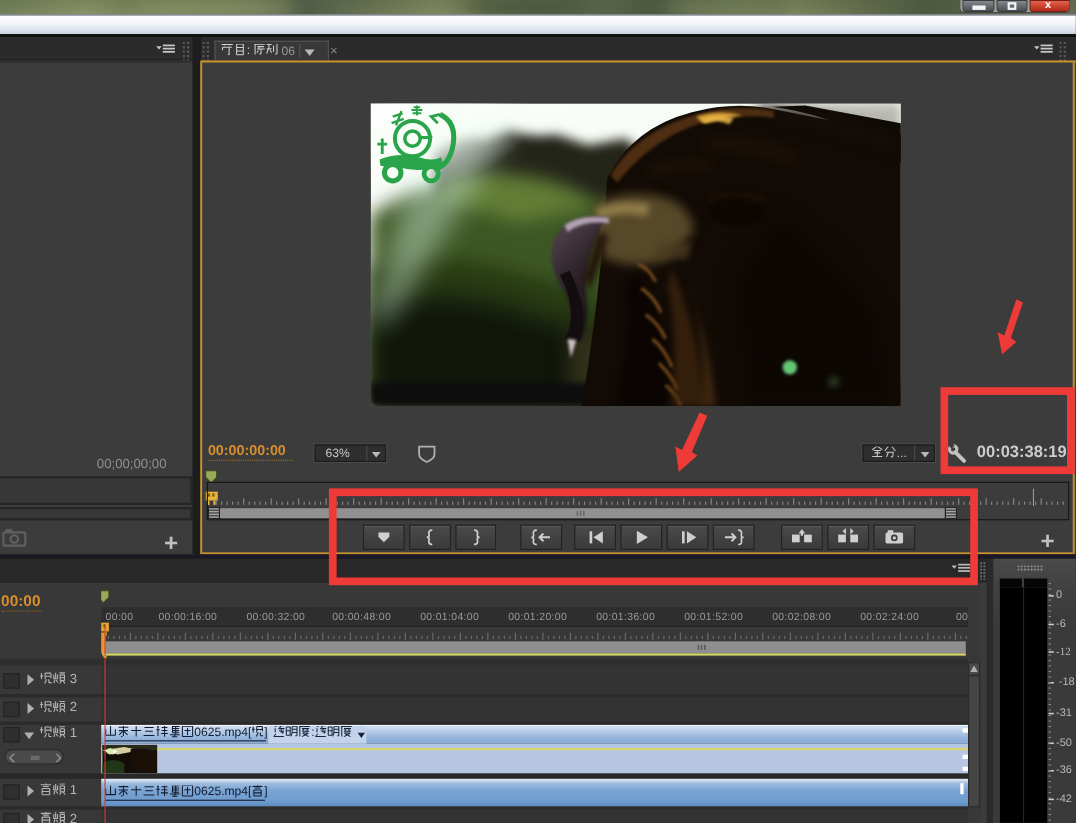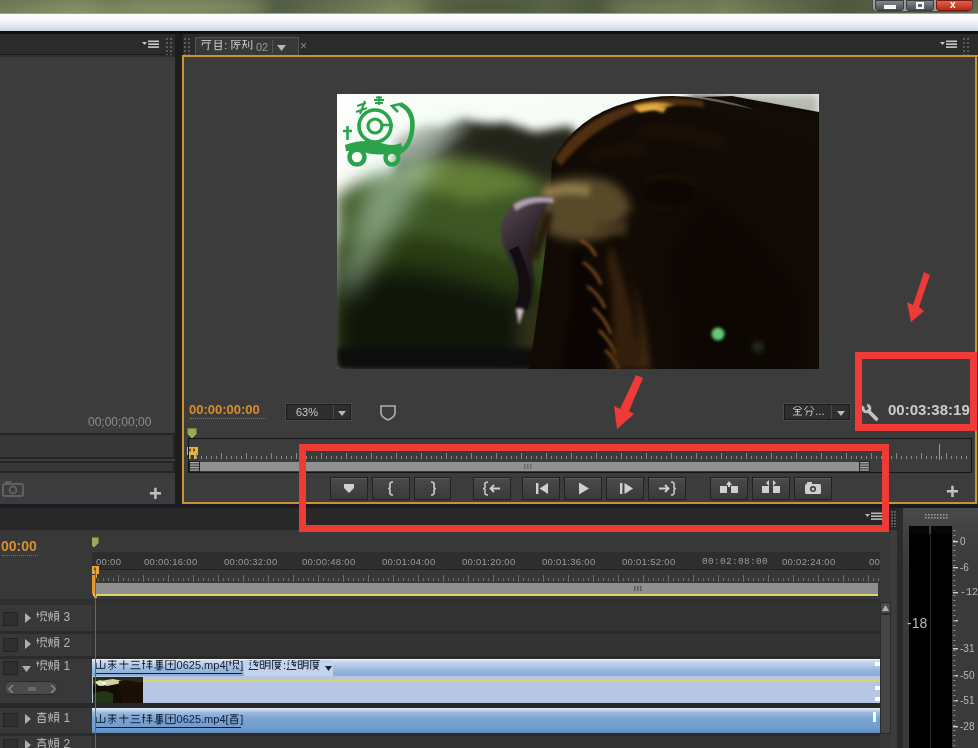--- a/index.html
+++ b/index.html
@@ -98,21 +98,21 @@
       <line x1="33.6" y1="5.9" x2="32.7" y2="8.1" stroke="#d2d2d2" stroke-width="0.94"></line>
       <line x1="41.5" y1="0.4" x2="45.9" y2="0.4" stroke="#d2d2d2" stroke-width="0.94"></line>
       <line x1="43.5" y1="0.4" x2="43.5" y2="4.3" stroke="#d2d2d2" stroke-width="0.94"></line>
       <line x1="41.5" y1="4.3" x2="45.9" y2="4.3" stroke="#d2d2d2" stroke-width="0.94"></line>
       <line x1="42.9" y1="4.3" x2="41.5" y2="8.7" stroke="#d2d2d2" stroke-width="0.94"></line>
       <line x1="44.4" y1="5.1" x2="45.9" y2="7.9" stroke="#d2d2d2" stroke-width="0.94"></line>
       <line x1="47.7" y1="1.3" x2="47.7" y2="7.3" stroke="#d2d2d2" stroke-width="0.94"></line>
       <line x1="50.8" y1="-0.2" x2="50.8" y2="9.0" stroke="#d2d2d2" stroke-width="0.94"></line>
       <line x1="49.2" y1="9.0" x2="50.8" y2="9.0" stroke="#d2d2d2" stroke-width="0.94"></line>
     </svg>
-<div class="a" style="left:256px;top:41px;font-size:11px;color:#9a9a9a;font-family:Liberation Sans">02</div>
+<div class="a" style="left:256px;top:41px;font-size:11px;color:#9a9a9a;font-family:Liberation Sans">06</div>
 <div class="a" style="left:272px;top:40px;width:1px;height:13px;background:#555"></div>
 <svg class="a" style="left:276px;top:44px;" width="12" height="8" viewBox="0 0 12 8">
       <path d="M1 1 L10 1 L5.5 7 Z" fill="#b8b8b8"></path>
     </svg>
 <div class="a" style="left:300px;top:39px;font-size:12px;color:#8a8a8a;font-family:Liberation Sans">×</div>
 <svg class="a" style="left:939px;top:40px;" width="20" height="10" viewBox="0 0 20 10">
       <path d="M1 2 L6 2 L3.5 5 Z" fill="#c8c8c8"></path>
       <rect x="7" y="0.5" width="11" height="1.6" fill="#c8c8c8"></rect>
       <rect x="7" y="3.4" width="11" height="1.6" fill="#c8c8c8"></rect>
       <rect x="7" y="6.3" width="11" height="1.6" fill="#c8c8c8"></rect>
@@ -555,21 +555,21 @@
 <div class="a" style="left:2px;top:554px;width:36px;height:1px;border-bottom:1px dotted #a06a20"></div>
 <div class="a" style="left:92px;top:552px;width:788px;height:18px;background:#2e2e2e;border-bottom:1px solid #222"></div>
 <div class="a" style="left:96px;top:556px;font-size:9.5px;color:#9a9a9a;font-family:Liberation Sans;letter-spacing:.3px">00:00</div>
 <div class="a" style="left:144px;top:556px;font-size:9.5px;color:#9a9a9a;font-family:Liberation Sans;letter-spacing:.3px">00:00:16:00</div>
 <div class="a" style="left:224px;top:556px;font-size:9.5px;color:#9a9a9a;font-family:Liberation Sans;letter-spacing:.3px">00:00:32:00</div>
 <div class="a" style="left:302px;top:556px;font-size:9.5px;color:#9a9a9a;font-family:Liberation Sans;letter-spacing:.3px">00:00:48:00</div>
 <div class="a" style="left:382px;top:556px;font-size:9.5px;color:#9a9a9a;font-family:Liberation Sans;letter-spacing:.3px">00:01:04:00</div>
 <div class="a" style="left:462px;top:556px;font-size:9.5px;color:#9a9a9a;font-family:Liberation Sans;letter-spacing:.3px">00:01:20:00</div>
 <div class="a" style="left:542px;top:556px;font-size:9.5px;color:#9a9a9a;font-family:Liberation Sans;letter-spacing:.3px">00:01:36:00</div>
 <div class="a" style="left:622px;top:556px;font-size:9.5px;color:#9a9a9a;font-family:Liberation Sans;letter-spacing:.3px">00:01:52:00</div>
-<div class="a" style="left:702px;top:556px;font-size:9.5px;color:#9a9a9a;font-family:Liberation Mono, monospace;letter-spacing:.3px">00:02:08:00</div>
+<div class="a" style="left:702px;top:556px;font-size:9.5px;color:#9a9a9a;font-family:Liberation Sans, sans-serif;letter-spacing:.3px">00:02:08:00</div>
 <div class="a" style="left:782px;top:556px;font-size:9.5px;color:#9a9a9a;font-family:Liberation Sans;letter-spacing:.3px">00:02:24:00</div>
 <div class="a" style="left:869px;top:556px;font-size:9.5px;color:#9a9a9a;font-family:Liberation Sans;letter-spacing:.3px">00:0</div>
 <svg class="a" style="left:88px;top:536px;" width="12" height="13" viewBox="0 0 12 13">
       <path d="M1 1 L11 1 L11 7 L6 12 L1 7 Z" fill="#9aa85a" stroke="#3a4a1a" stroke-width="1"></path>
     </svg>
 <svg class="a" style="left:87px;top:565px;" width="13" height="14" viewBox="0 0 13 14">
       <rect x="1" y="1" width="11" height="8" fill="#e8a43a"></rect>
       <rect x="2.5" y="9" width="2" height="4" fill="#e8a43a"></rect>
       <rect x="8" y="9" width="2" height="4" fill="#e8a43a"></rect>
       <rect x="3" y="2.5" width="2" height="3" fill="#7a5a10"></rect>
@@ -1198,26 +1198,26 @@
       <rect x="0" y="185" width="2.5" height="1" fill="#888"></rect>
       <rect x="0" y="190" width="2.5" height="1" fill="#888"></rect>
       <rect x="0" y="195" width="2.5" height="1" fill="#888"></rect>
       <rect x="0" y="200" width="2.5" height="1" fill="#888"></rect>
       <rect x="0" y="205" width="2.5" height="1" fill="#888"></rect>
       <rect x="0" y="210" width="2.5" height="1" fill="#888"></rect>
       <rect x="0" y="215" width="2.5" height="1" fill="#888"></rect>
     </svg>
 <div class="a" style="left:960px;top:536px;width:17px;text-align:left;font-size:10px;color:#b8b8b8;font-family:Liberation Sans">0</div>
 <div class="a" style="left:960px;top:562px;width:17px;text-align:left;font-size:10px;color:#b8b8b8;font-family:Liberation Sans">-6</div>
-<div class="a" style="left:960px;top:587px;width:17px;text-align:left;font-size:10px;color:#b8b8b8;font-family:Liberation Mono, monospace">-12</div>
-<div class="a" style="left:907px;top:615px;width:17px;text-align:left;font-size:14px;color:#b8b8b8;font-family:Liberation Sans">-18</div>
+<div class="a" style="left:960px;top:587px;width:17px;text-align:left;font-size:10px;color:#b8b8b8;font-family:Liberation Serif, serif">-12</div>
+<div class="a" style="left:960px;top:615px;width:17px;text-align:right;font-size:10px;color:#b8b8b8;font-family:Liberation Sans">-18</div>
 <div class="a" style="left:960px;top:643px;width:17px;text-align:left;font-size:10px;color:#b8b8b8;font-family:Liberation Sans">-31</div>
 <div class="a" style="left:960px;top:670px;width:17px;text-align:left;font-size:10px;color:#b8b8b8;font-family:Liberation Sans">-50</div>
-<div class="a" style="left:960px;top:695px;width:17px;text-align:left;font-size:10px;color:#b8b8b8;font-family:Liberation Sans">-51</div>
-<div class="a" style="left:960px;top:721px;width:17px;text-align:left;font-size:10px;color:#b8b8b8;font-family:Liberation Sans">-28</div>
+<div class="a" style="left:960px;top:695px;width:17px;text-align:left;font-size:10px;color:#b8b8b8;font-family:Liberation Sans">-36</div>
+<div class="a" style="left:960px;top:721px;width:17px;text-align:left;font-size:10px;color:#b8b8b8;font-family:Liberation Sans">-42</div>
 <div class="a" style="left:299px;top:444px;width:590px;height:88px;border:7px solid #ee3b37"></div>
 <div class="a" style="left:855px;top:352px;width:122px;height:79px;border:7px solid #ee3b37"></div>
 <svg class="a" style="left:595px;top:368px" width="55 " height="70" viewBox="0 0 55 70">
 <path d="M41 7 L48 10 L34 43 L39 46 L22 61 L19 38 L25 41 Z" fill="#ee3b37"></path>
     </svg>
 <svg class="a" style="left:900px;top:266px" width="40" height="62" viewBox="0 0 40 62">
 <path d="M24 6 L30 9 L19 41 L24 45 L11 56 L7 36 L13 39 Z" fill="#ee3b37"></path>
     </svg>
 </div>
 </body></html>

